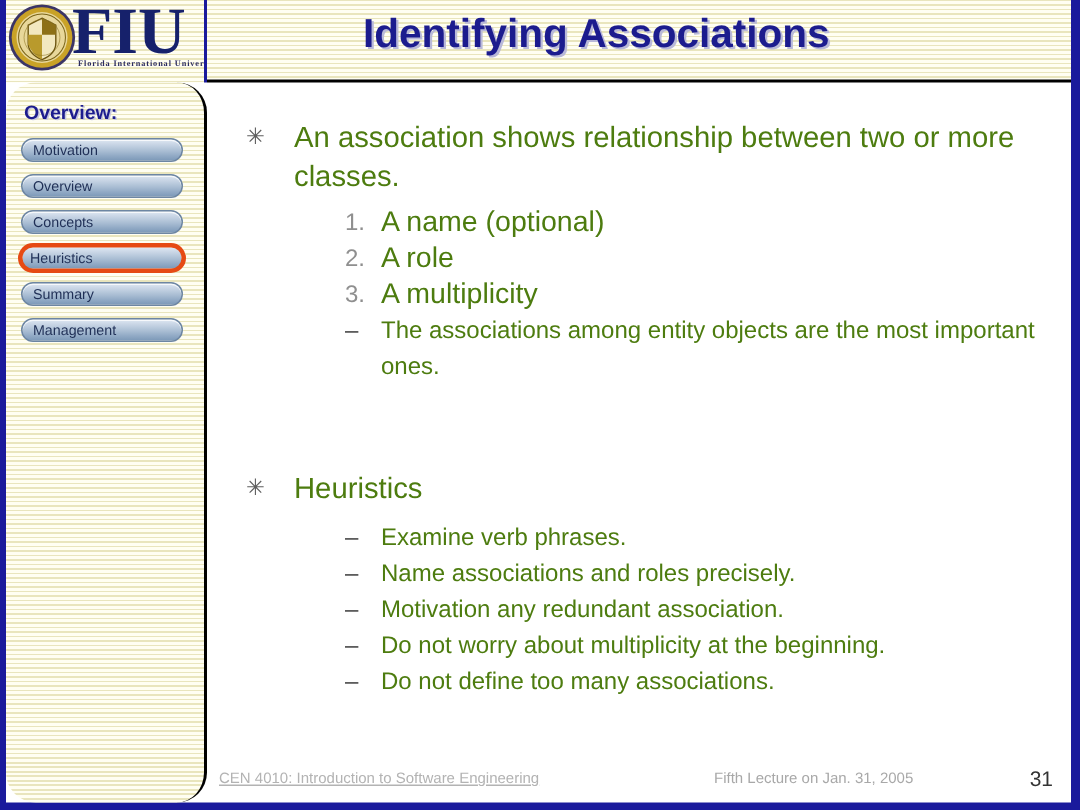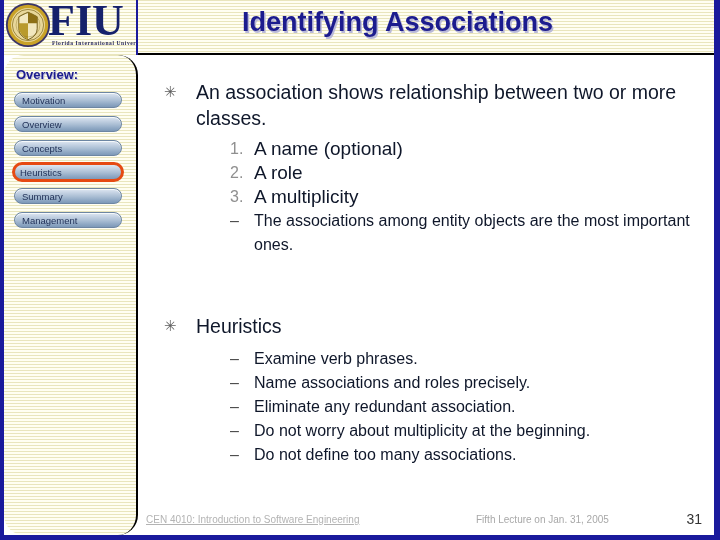--- a/index.html
+++ b/index.html
@@ -188,21 +188,21 @@
     display: flex;
     align-items: flex-start;
   }
   .b-mark {
     flex: 0 0 auto;
     color: #666666;
     text-align: left;
   }
   .b-text {
     flex: 1 1 auto;
-    color: #0f172a;
+    color: #4d7c0f;
   }
 
   
   .lvl1 {
     margin-left: 26px;
     margin-right: 8px;
   }
   .lvl1 .b-mark {
     width: 32px;
     font-size: 15px;
@@ -401,21 +401,21 @@
           <span class="b-text">Examine verb phrases.</span>
         </div>
 
         <div class="dash-row">
           <span class="b-mark">–</span>
           <span class="b-text">Name associations and roles precisely.</span>
         </div>
 
         <div class="dash-row">
           <span class="b-mark">–</span>
-          <span class="b-text">Eliminate any redundant association.</span>
+          <span class="b-text">Motivation any redundant association.</span>
         </div>
 
         <div class="dash-row">
           <span class="b-mark">–</span>
           <span class="b-text">Do not worry about multiplicity at the beginning.</span>
         </div>
 
         <div class="dash-row">
           <span class="b-mark">–</span>
           <span class="b-text">Do not define too many associations.</span>

